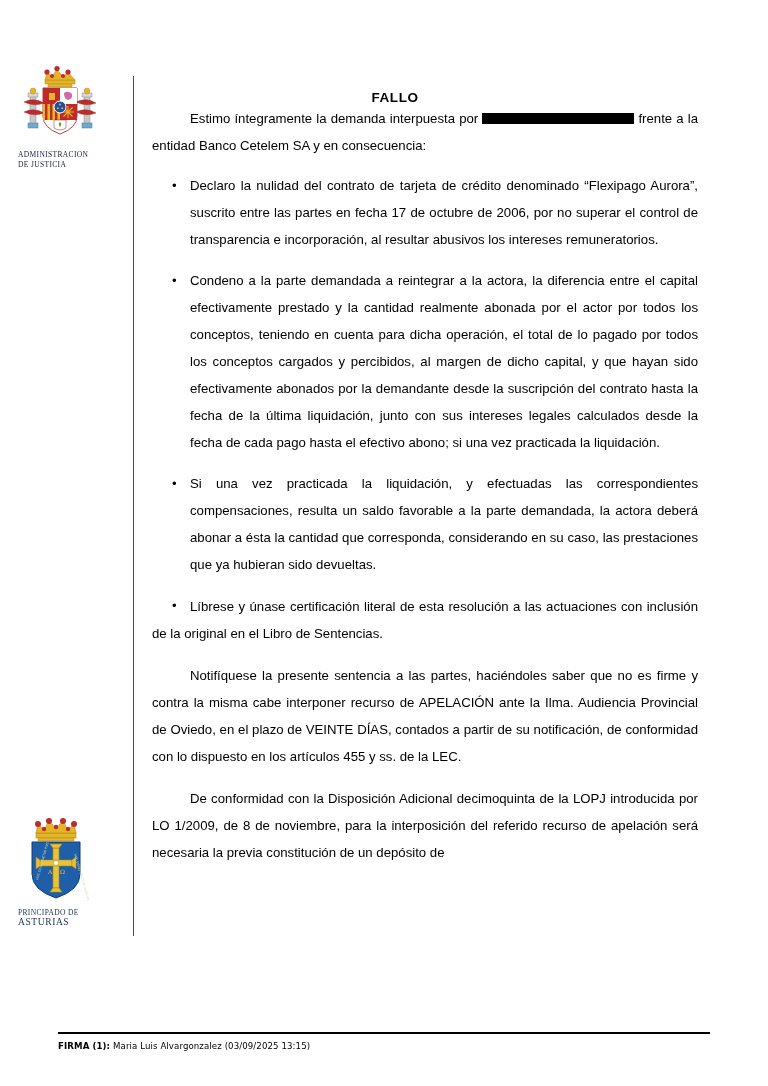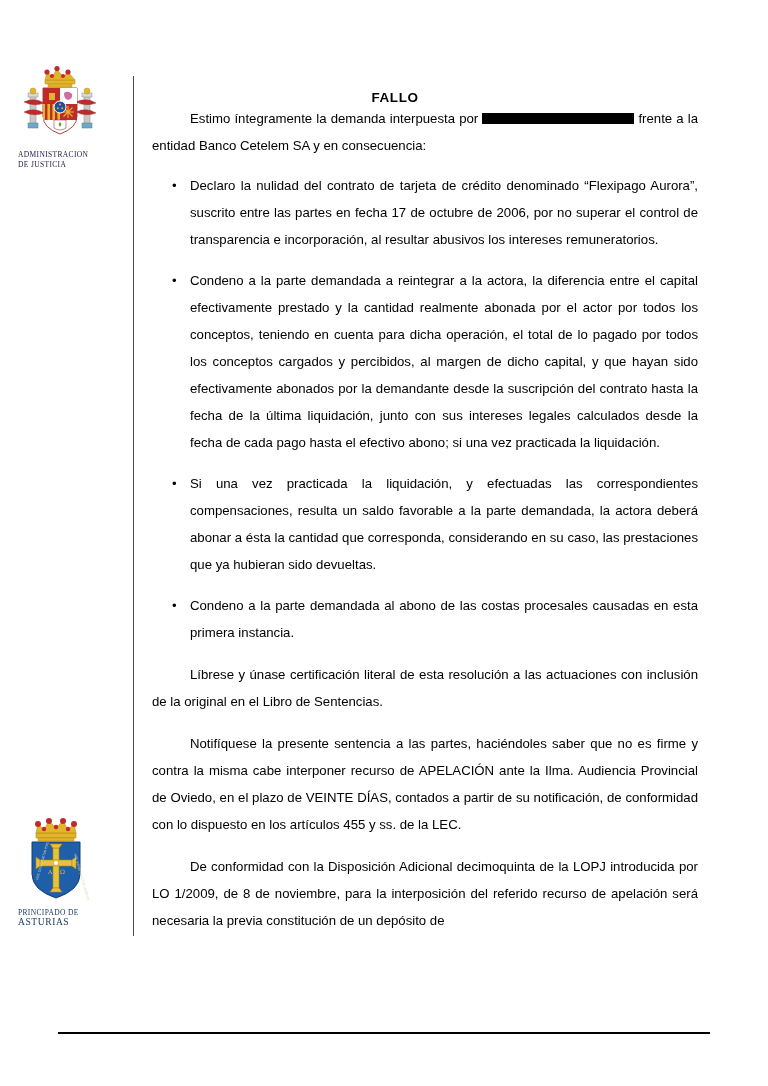--- a/index.html
+++ b/index.html
@@ -284,27 +284,29 @@
   <div class="content">
 
     <h1 class="fallo-heading">FALLO</h1>
 
     <p class="para indent first-para"><span>Estimo íntegramente la demanda interpuesta por </span><span class="redaction"></span><span> frente a la entidad Banco Cetelem SA y en consecuencia:</span></p>
 
     <ul class="bullets">
       <li><span class="bullet-dot">•</span><span>Declaro la nulidad del contrato de tarjeta de crédito denominado “Flexipago Aurora”, suscrito entre las partes en fecha 17 de octubre de 2006, por no superar el control de transparencia e incorporación, al resultar abusivos los intereses remuneratorios.</span></li>
       <li><span class="bullet-dot">•</span><span>Condeno a la parte demandada a reintegrar a la actora, la diferencia entre el capital efectivamente prestado y la cantidad realmente abonada por el actor por todos los conceptos, teniendo en cuenta para dicha operación, el total de lo pagado por todos los conceptos cargados y percibidos, al margen de dicho capital, y que hayan sido efectivamente abonados por la demandante desde la suscripción del contrato hasta la fecha de la última liquidación, junto con sus intereses legales calculados desde la fecha de cada pago hasta el efectivo abono; si una vez practicada la liquidación.</span></li>
       <li><span class="bullet-dot">•</span><span>Si una vez practicada la liquidación, y efectuadas las correspondientes compensaciones, resulta un saldo favorable a la parte demandada, la actora deberá abonar a ésta la cantidad que corresponda, considerando en su caso, las prestaciones que ya hubieran sido devueltas.</span></li>
-      <li><span class="bullet-dot">•</span><span>Condeno a la parte demandada al abono de las costas procesales causadas en esta primera instancia.</span></li>
+      <li><span class="bullet-dot">•</span></li>
     </ul>
 
     <p class="para indent gap-above">Líbrese y únase certificación literal de esta resolución a las actuaciones con inclusión de la original en el Libro de Sentencias.</p>
 
     <p class="para indent gap-above">Notifíquese la presente sentencia a las partes, haciéndoles saber que no es firme y contra la misma cabe interponer recurso de APELACIÓN ante la Ilma. Audiencia Provincial de Oviedo, en el plazo de VEINTE DÍAS, contados a partir de su notificación, de conformidad con lo dispuesto en los artículos 455 y ss. de la LEC.</p>
 
     <p class="para indent gap-above">De conformidad con la Disposición Adicional decimoquinta de la LOPJ introducida por LO 1/2009, de 8 de noviembre, para la interposición del referido recurso de apelación será necesaria la previa constitución de un depósito de</p>
   </div>
 
   <div class="footer">
     <div class="footer-rule"></div>
+    <div class="footer-text"><span class="firma-label">FIRMA (1):</span>
+      <span>Maria Luis Alvargonzalez (03/09/2025 13:15)</span></div>
   </div>
 
 </div>
 
 </body></html>

